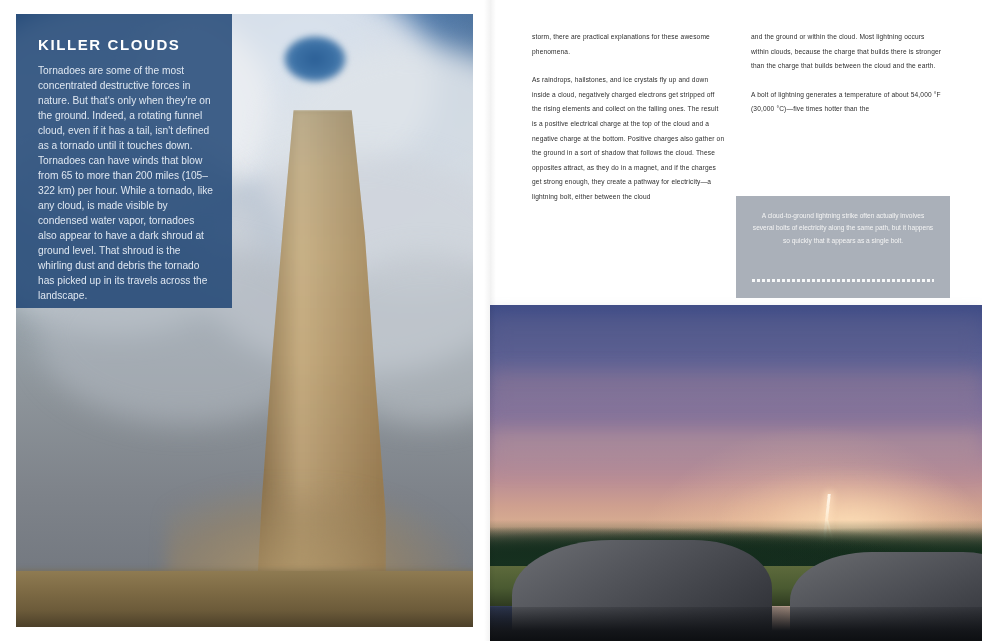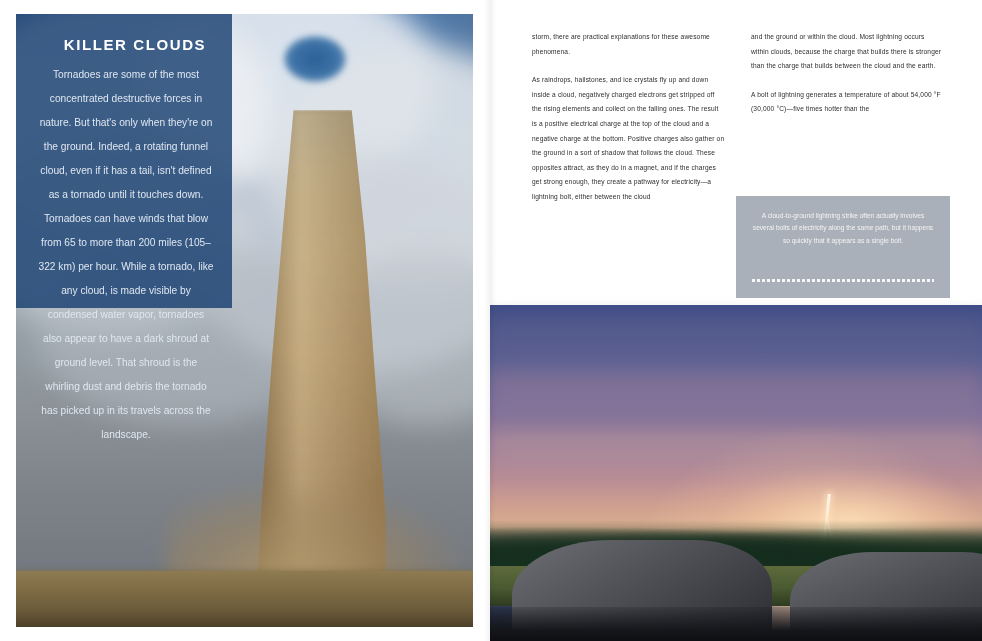--- a/index.html
+++ b/index.html
@@ -19,21 +19,20 @@
     height: 641px;
   }
 
   
   .page-left {
     position: absolute;
     left: 0; top: 0;
     width: 490px; height: 641px;
     background: #ffffff;
     overflow: hidden;
-    text-align: center;
   }
   .tornado-photo {
     position: absolute;
     left: 16px; top: 14px;
     width: 457px; height: 613px;
     overflow: hidden;
     background: #1a2a3a;
   }
   
   .sky {
@@ -111,21 +110,21 @@
   .caption-title {
     margin: 22px 0 10px 22px;
     font-size: 15px;
     letter-spacing: 1.6px;
     font-weight: bold;
     color: #ffffff;
   }
   .caption-body {
     margin: 0 18px 0 22px;
     font-size: 10.2px;
-    line-height: 24px;
+    line-height: 15px;
     color: #dfe7f1;
   }
 
   
   .page-right {
     position: absolute;
     left: 490px; top: 0;
     width: 492px; height: 641px;
     background: #ffffff;
     overflow: hidden;

